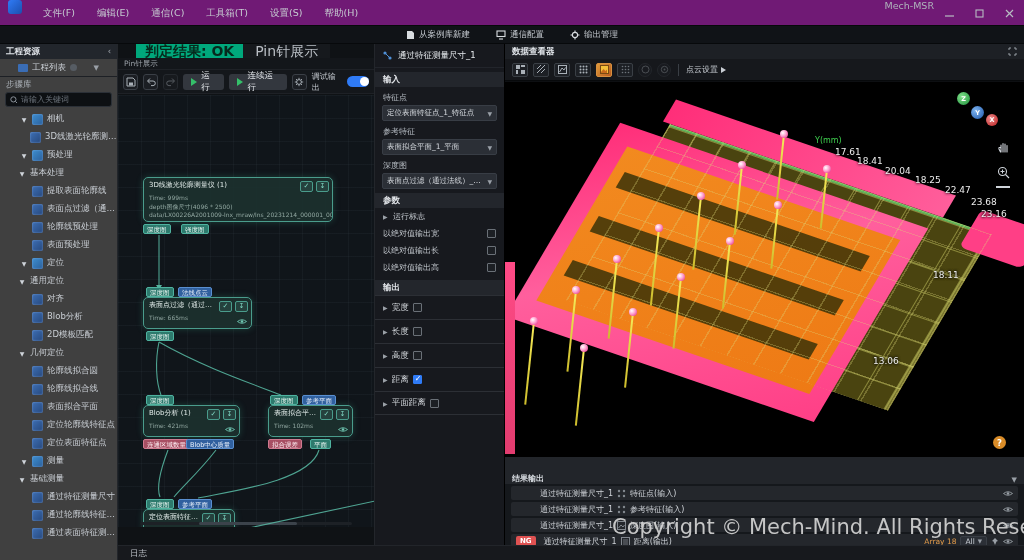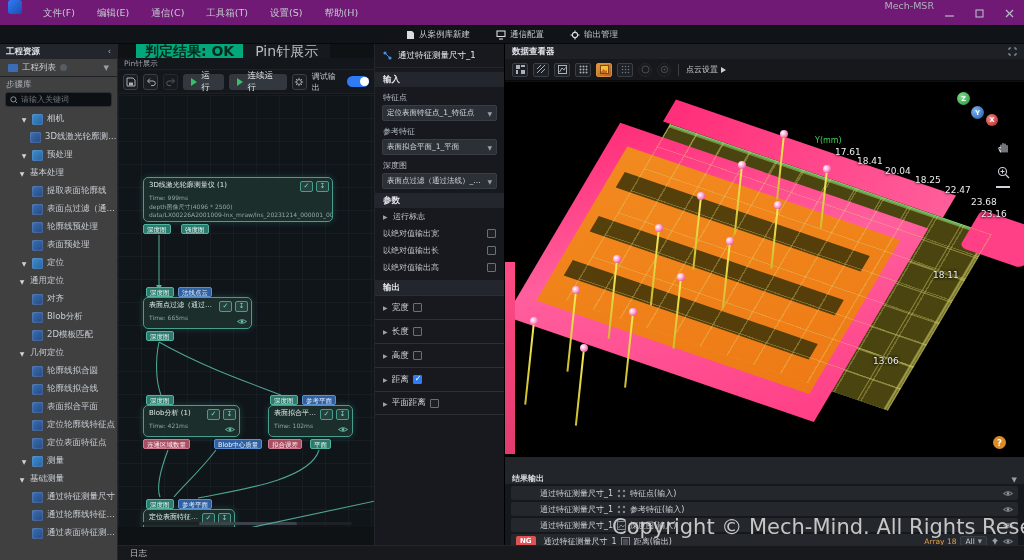--- a/index.html
+++ b/index.html
@@ -12,21 +12,21 @@
 .menu{padding:0 11px;height:26px;line-height:26px;cursor:default}
 #apptitle{margin-left:auto;font-size:9.5px;color:#aeb4bb}
 .winbtn{width:30px;height:26px;display:flex;align-items:center;justify-content:center;color:#b7bcc2}
 
 #quickbar{position:absolute;top:26px;left:0;right:0;height:18px;background:#101317;display:flex;align-items:center;justify-content:center;gap:26px;font-size:8.5px;color:#c3c8ce;border-bottom:1px solid #07090b}
 .qitem{display:flex;align-items:center;gap:4px}
 
 #sidebar{position:absolute;top:44px;left:0;width:118px;bottom:0;background:#404040;border-right:1px solid #23262b;overflow:hidden}
 .shead{height:15px;background:#22262c;display:flex;align-items:center;font-size:8.5px;font-weight:bold;color:#dfe3e8;padding:0 6px}
 .shead .chev{margin-left:auto;color:#8b9198;font-size:8px}
-.sproject{height:18px;display:flex;align-items:center;gap:4px;padding:0 8px;font-size:8.5px;border-bottom:1px solid #1d2025}
+.sproject{height:18px;display:flex;align-items:center;gap:4px;padding:0 18px;font-size:8.5px;border-bottom:1px solid #1d2025}
 .sproject .folder{width:10px;height:8px;background:#3a6db5;border-radius:1px}
 .sproject .dot{width:7px;height:7px;border-radius:50%;background:#565c63}
 .sproject .dd{margin-left:auto;font-size:7px;color:#9aa0a7}
 .slib{height:14px;line-height:14px;font-size:8.5px;color:#aeb4bb;padding:0 6px}
 .ssearch{height:15px;margin:1px 5px 3px;background:#0d1013;border:1px solid #2b3037;border-radius:3px;display:flex;align-items:center;gap:4px;padding:0 4px}
 .ssearch input{background:transparent;border:none;outline:none;color:#8a9199;font-size:8px;width:86px}
 .ssearch input::placeholder{color:#6c737b}
 #tree{font-size:8.5px;color:#c9ced4}
 .trow{height:18px;display:flex;align-items:center;gap:4px;white-space:nowrap;overflow:hidden;cursor:default}
 .trow .arr{font-size:6px;color:#cfd4da;width:8px;text-align:center;flex:none}
@@ -399,21 +399,21 @@
         </div>
       <div class="nbody">Time: 421ms</div>
       <span class="neye">
           <svg width="10" height="7">
             <path d="M0.5 3.5 Q5 0 9.5 3.5 Q5 7 0.5 3.5z" fill="none" stroke="#6fc7b2" stroke-width="0.9"></path>
             <circle cx="5" cy="3.5" r="1.2" fill="#6fc7b2"></circle>
           </svg>
         </span>
     </div>
     <span class="tag pink" style="left:25px;top:344px">连通区域数量</span>
-    <span class="tag blue" style="left:96px;top:344px">Blob中心质量</span>
+    <span class="tag blue" style="left:68px;top:344px">Blob中心质量</span>
 
     <span class="tag teal" style="left:152px;top:300px">深度图</span>
     <span class="tag blue" style="left:184px;top:300px">参考平面</span>
     <div class="node" style="left:150px;top:310px;width:85px;height:32px">
       <div class="nhd">
           <span class="t">表面拟合平面 (1)</span>
         <span class="nbtn">✓</span>
           <span class="nbtn">↧</span>
         </div>
       <div class="nbody">Time: 102ms</div>

